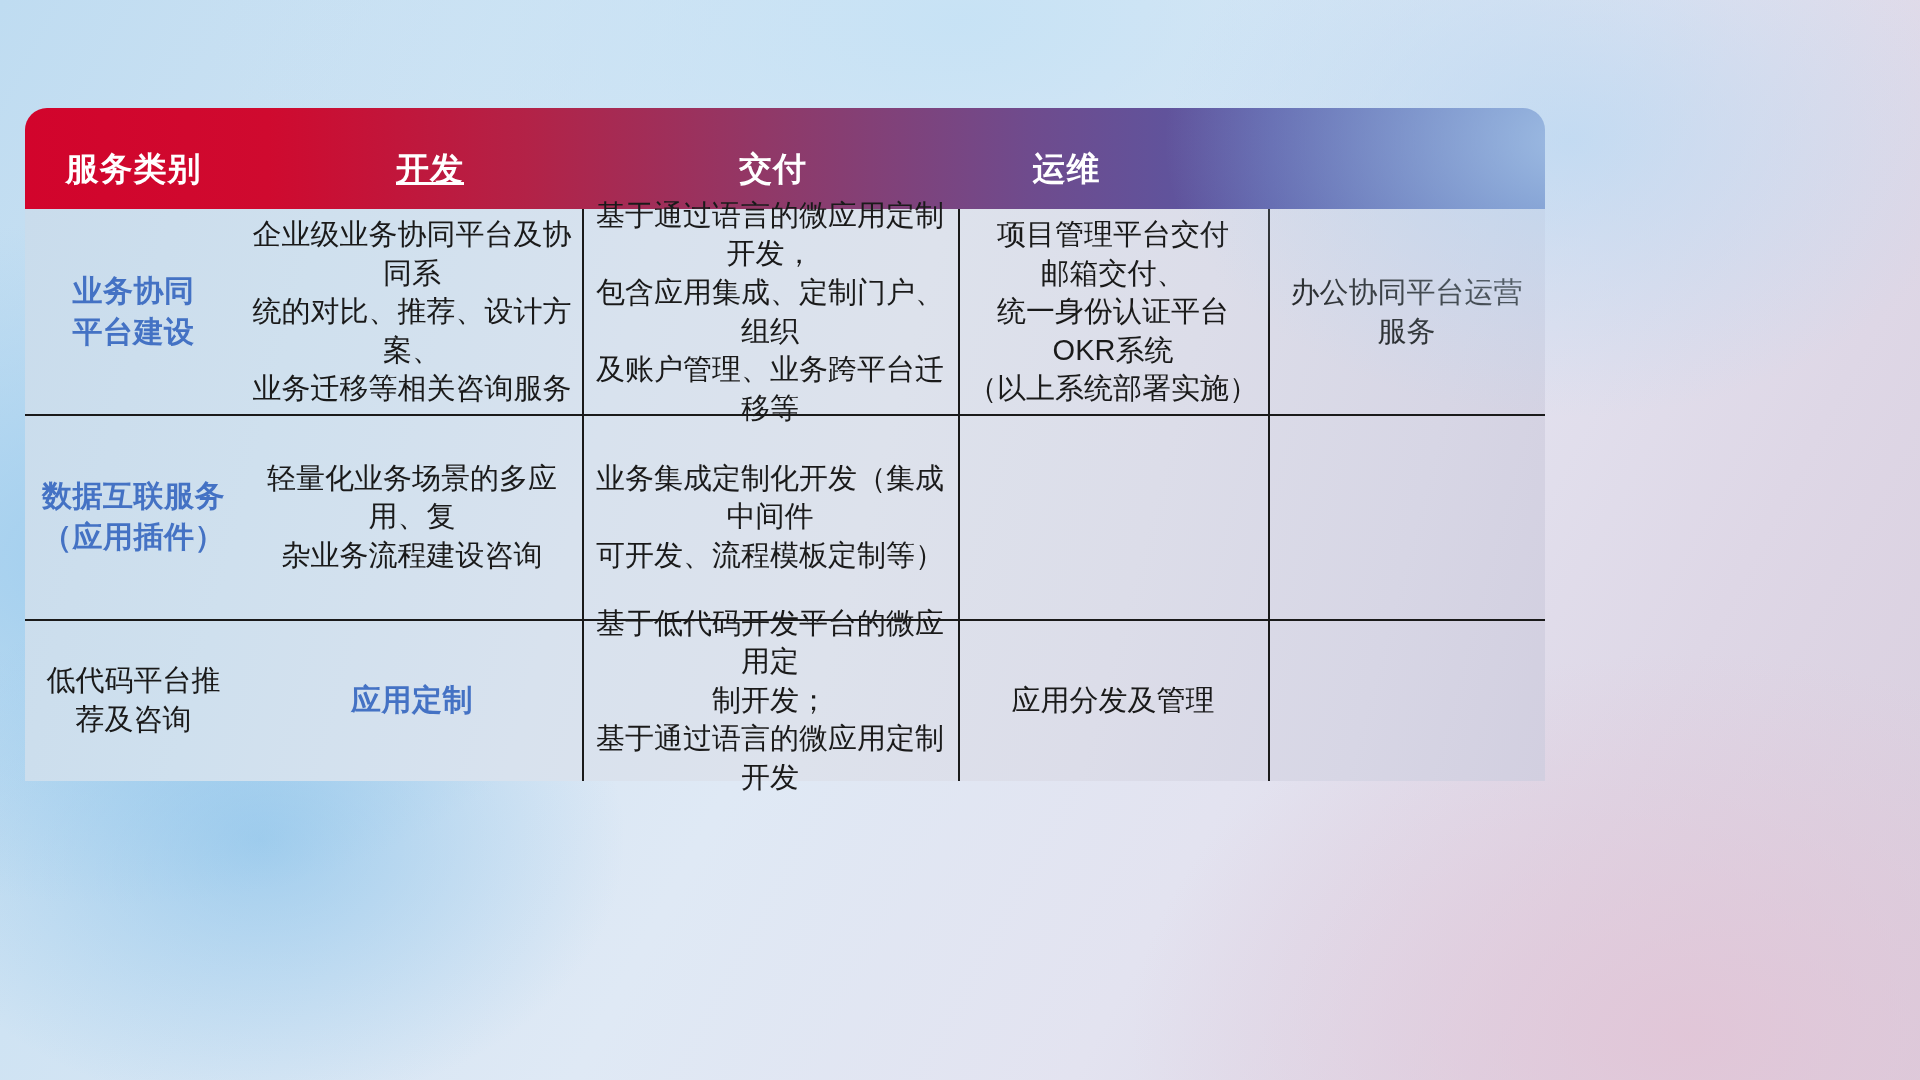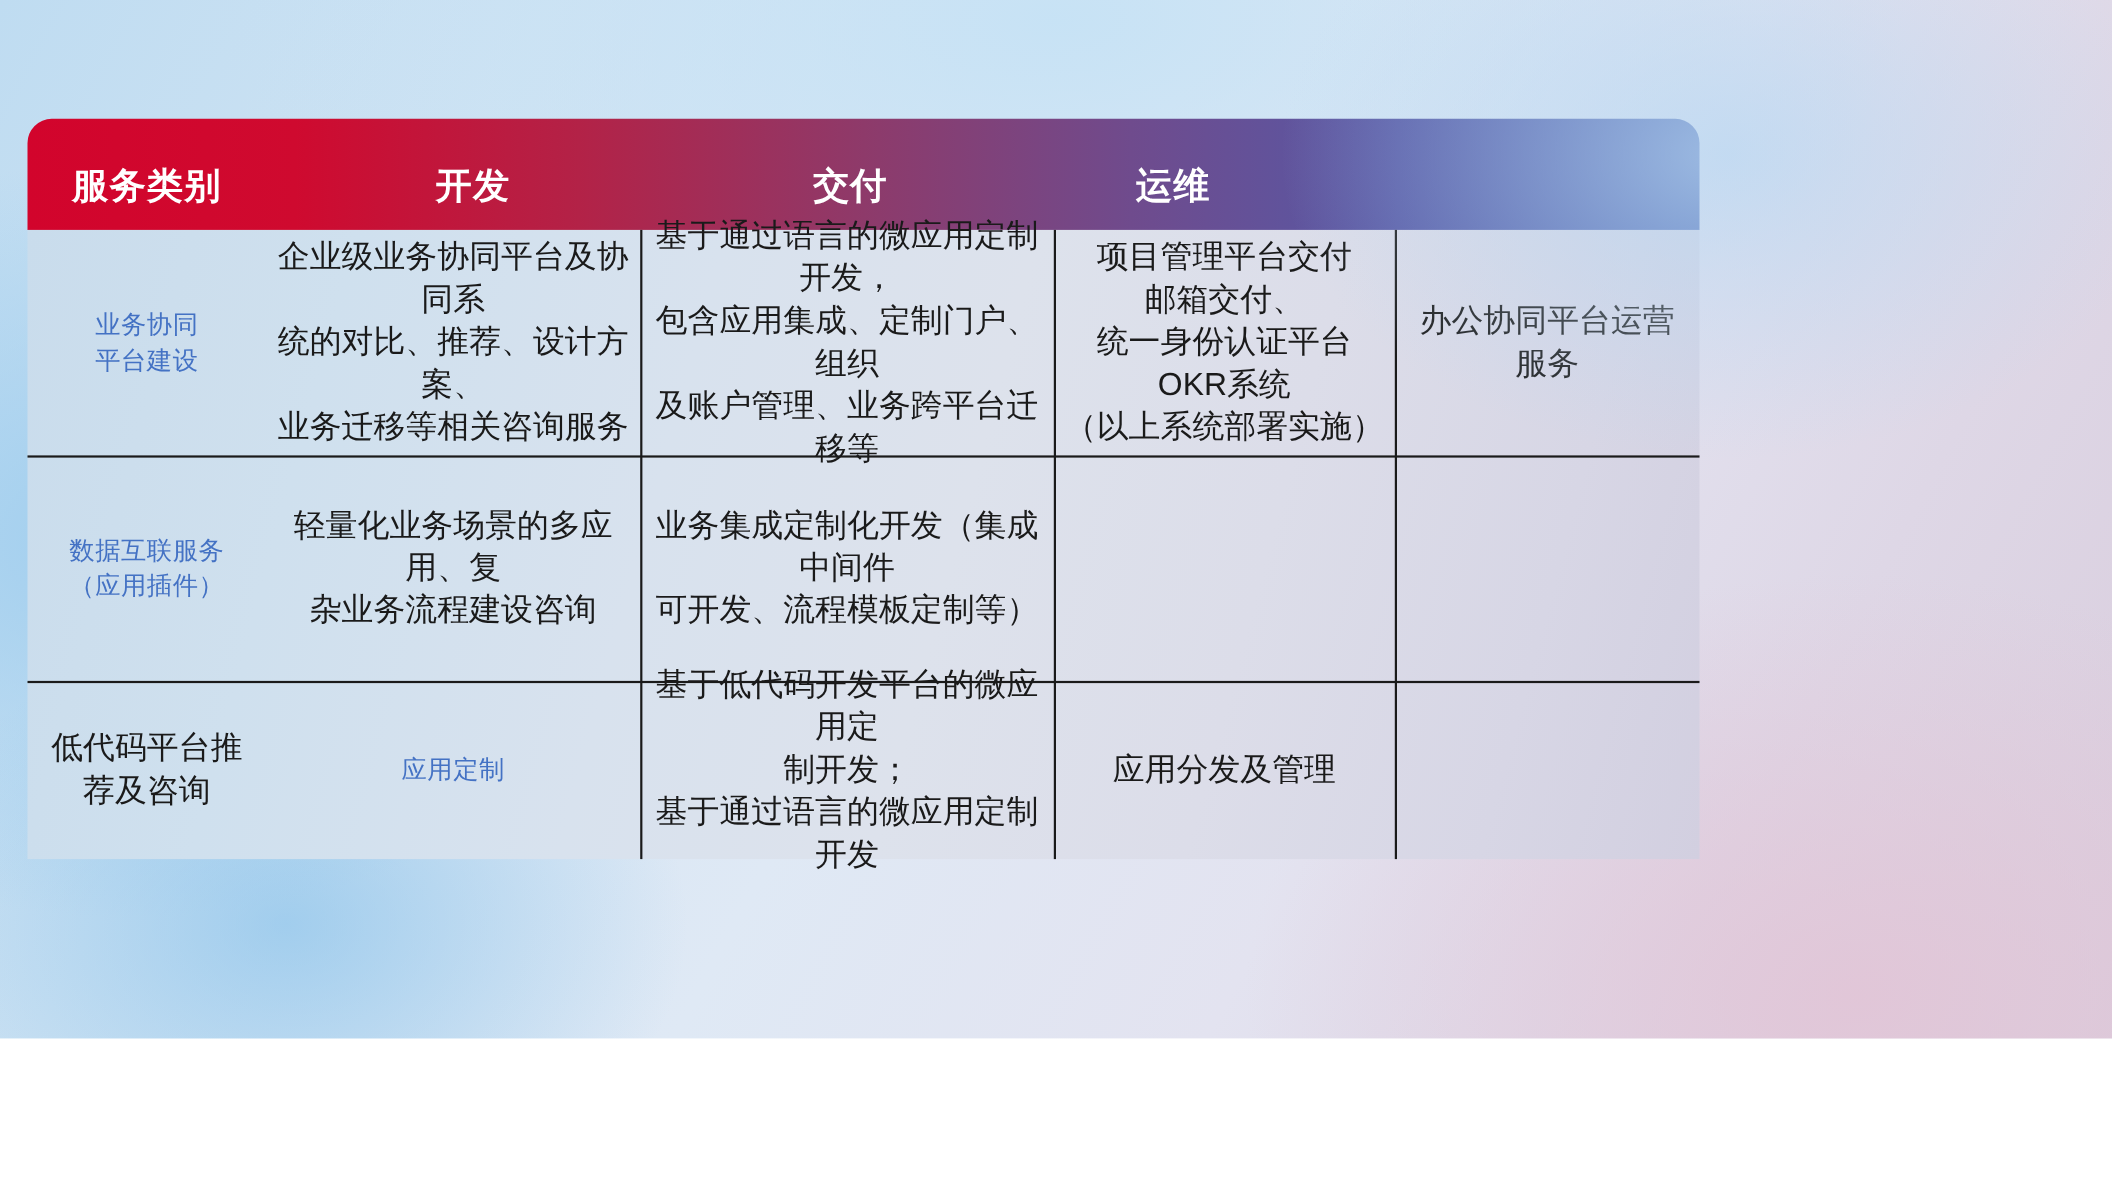--- a/index.html
+++ b/index.html
@@ -10,21 +10,21 @@
     width: 1920px;
     height: 1080px;
     overflow: hidden;
     font-family: "Liberation Sans", "DejaVu Sans", sans-serif;
   }
 
   
   #slide {
     position: relative;
     width: 1920px;
-    height: 944px;
+    height: 1080px;
     background:
       radial-gradient(ellipse 900px 620px at 88% 96%, rgba(226,196,214,0.85) 0%, rgba(226,196,214,0.0) 62%),
       radial-gradient(ellipse 760px 520px at 6% 52%, rgba(158,205,238,0.95) 0%, rgba(158,205,238,0.0) 66%),
       radial-gradient(ellipse 1100px 520px at 50% 2%, rgba(198,226,245,0.95) 0%, rgba(198,226,245,0.0) 70%),
       linear-gradient(118deg,#bfdcf1 0%, #cfe3f3 22%, #dfe9f5 46%, #e3e3f0 66%, #ded7e6 82%, #d9cddd 100%);
     overflow: hidden;
   }
   
   #slide::before {
     content: "";
@@ -108,22 +108,22 @@
     justify-content: center;
     text-align: center;
     padding: 4px 10px;
     font-size: 29px;
     line-height: 1.33;
     color: #1a1a1a;
     white-space: pre-line;
   }
   .cell.rowlabel {
     color: #4472c4;
-    font-weight: normal;
-    font-size: 23px;
+    font-weight: bold;
+    font-size: 30px;
     line-height: 1.35;
     letter-spacing: 0.5px;
   }
   
   .vrule {
     position: absolute;
     top: 0;
     bottom: 0;
     width: 2px;
     background: #1a1a1a;
@@ -145,21 +145,21 @@
 </style>
 </head>
 <body>
 
 <div id="slide">
 
   <div id="table-wrap">
 
     <div id="table-header">
       <div class="hcell" style="width:217px;">服务类别</div>
-      <div class="hcell" style="width:376px;">开发</div>
+      <div class="hcell" style="width:376px;text-decoration:underline;">开发</div>
       <div class="hcell" style="width:310px;text-align:center;">交付</div>
       <div class="hcell" style="width:277px;">运维</div>
     </div>
 
     <div id="table-body">
 
       <div id="grid">
 
         <div class="cell rowlabel">业务协同
 平台建设</div>

